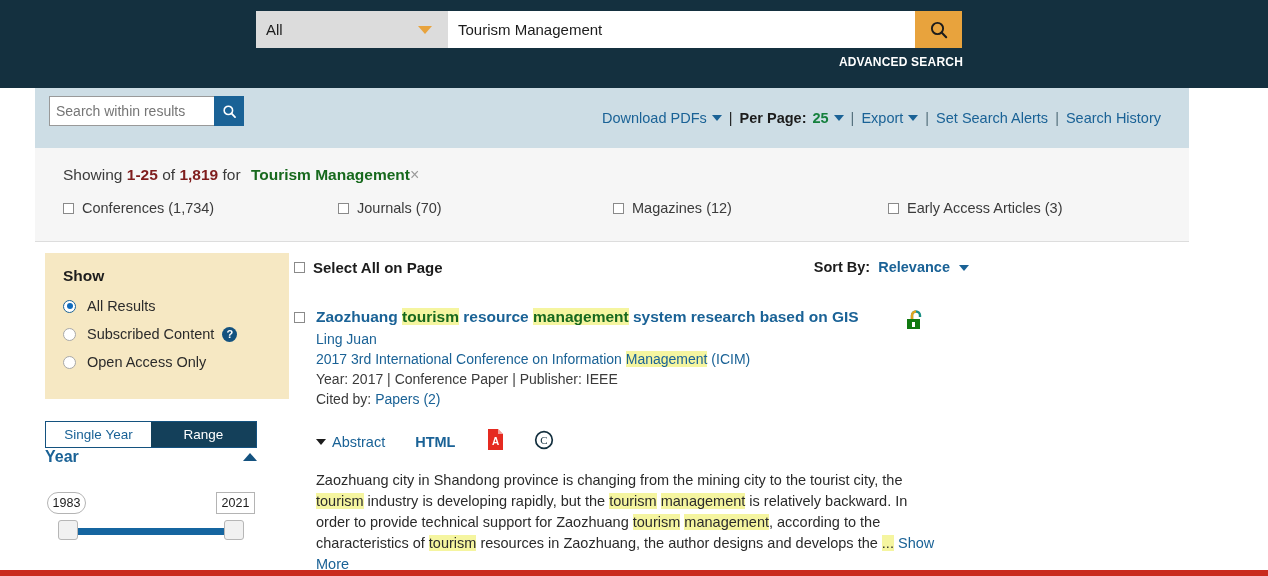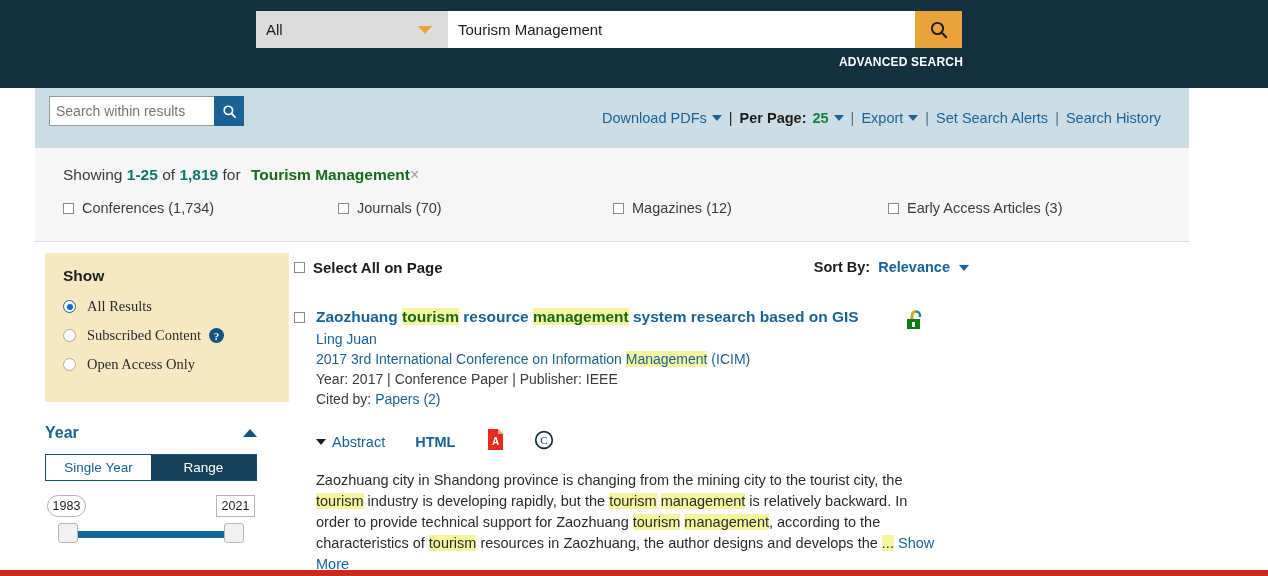--- a/index.html
+++ b/index.html
@@ -118,21 +118,21 @@
   #facets-strip {
     background: #f6f6f6;
     border-bottom: 1px solid #ddd;
     height: 94px;
     position: relative;
   }
   #showing-line {
     position: absolute; left: 28px; top: 18px;
     font-size: 15.5px; color: #3b3b3b;
   }
-  #showing-line b { color: #0f766e; margin-top: 20px; }
+  #showing-line b { color: #7f1d1d; margin-top: 20px; }
   #showing-query {
     color: #17691d; font-weight: bold; margin-left: 6px;
   }
   #clear-query {
     color: #9b9b9b; font-size: 16px; cursor: pointer;
   }
   #facet-row {
     position: absolute; left: 28px; top: 52px;
     width: 1055px;
     display: flex;
@@ -159,21 +159,21 @@
     padding: 14px 0 17px 18px;
     width: 244px;
   }
   #show-panel h3 {
     margin: 0 0 13px 0;
     font-size: 15.5px; color: #1c1c1c; font-weight: bold;
   }
   .radio-row {
     display: flex; align-items: center;
     margin-bottom: 12px;
-    font-size: 14.5px; color: #2b2b2b; font-family: Liberation Serif, serif;
+    font-size: 14.5px; color: #2b2b2b;
   }
   .radio-row:last-child { margin-bottom: 12px; }
   .radio {
     width: 13px; height: 13px; border-radius: 50%;
     border: 1px solid #a8a8a8; background: #fff;
     margin-right: 11px; flex: none; position: relative;
     cursor: pointer;
   }
   .radio.on { border-color: #1a6296; background: #fff; }
   .radio.on::after {
@@ -401,28 +401,28 @@
           <span class="help-icon">?</span>
         </div>
 
         <div class="radio-row">
           <span class="radio"></span>
           <span>Open Access Only</span>
         </div>
       </div>
 
       <div id="year-panel">
+        <div id="year-toggle">
+          <div class="yr-tab inactive">Single Year</div>
+          <div class="yr-tab active">Range</div>
+        </div>
+
         <div id="year-head">
           <span class="ytitle">Year</span>
           <span class="chev-up"></span>
-        </div>
-
-        <div id="year-toggle">
-          <div class="yr-tab inactive">Single Year</div>
-          <div class="yr-tab active">Range</div>
         </div>
 
         <div id="year-inputs">
           <div class="yr-box left">1983</div>
           <div class="yr-box right">2021</div>
         </div>
 
         <div id="year-slider">
           <div id="track"></div>
           <div class="knob left"></div>

